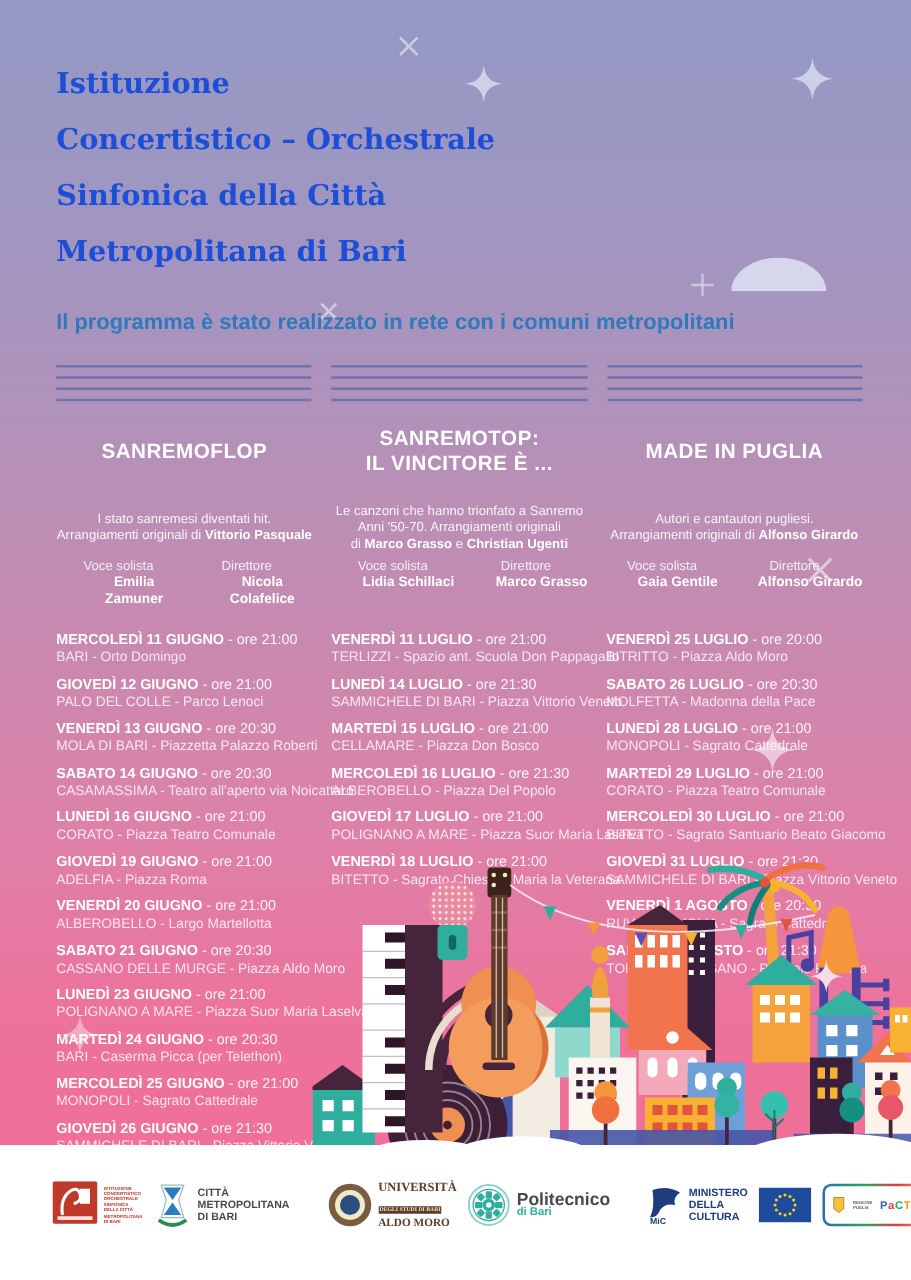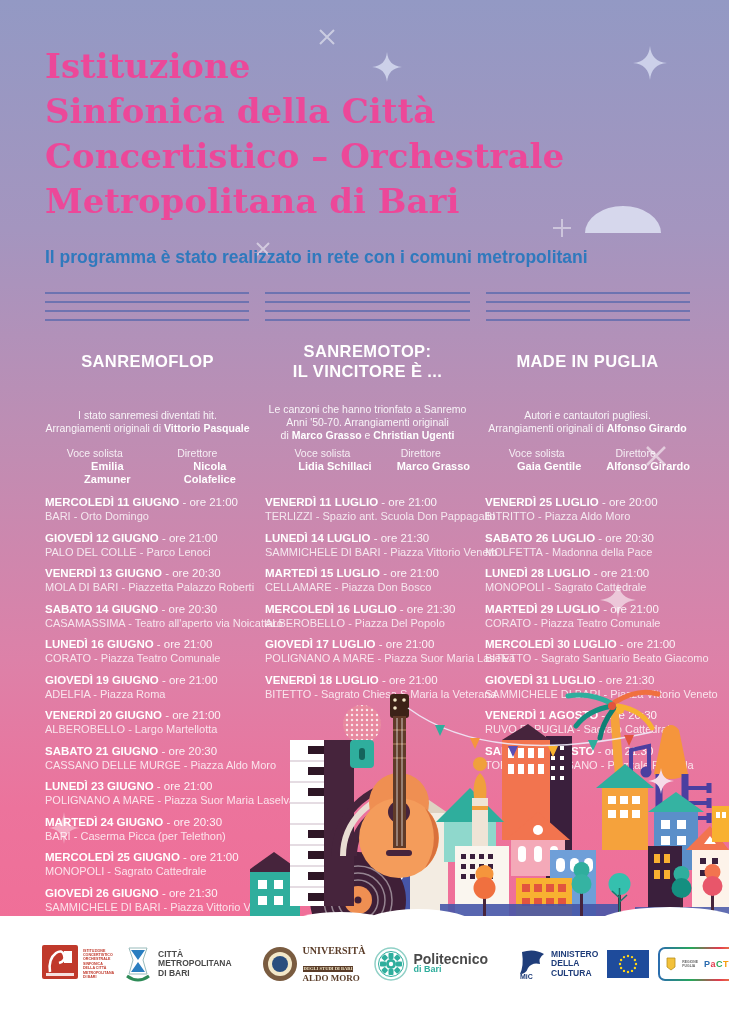--- a/index.html
+++ b/index.html
@@ -1,34 +1,34 @@
 <!DOCTYPE html>
 <html><head>
 <meta charset="utf-8">
 <style>
   html,body{margin:0;padding:0;background:#ddd;}
   .poster{position:relative;width:729px;height:1024px;overflow:hidden;margin:0 auto;
     font-family:"Liberation Sans",sans-serif;background:#fff;}
   .sky{position:absolute;left:0;top:0;width:729px;height:918px;
     background:linear-gradient(180deg,#9399c4 0%,#a495bf 25%,#bf8db3 48%,#dd81a8 72%,#ec739c 88%,#f06f98 100%);}
   
-  .title{position:absolute;left:45px;top:44px;color:#ec4899;font-family:"DejaVu Serif","Liberation Serif",serif;
-    font-weight:700;font-size:34px;line-height:45px;letter-spacing:0;}
+  .title{position:absolute;left:45px;top:44px;color:#1d4ed8;font-family:"DejaVu Serif","Liberation Serif",serif;
+    font-weight:700;font-size:23px;line-height:45px;letter-spacing:0;}
   .subtitle{position:absolute;left:45px;top:247px;color:#2f79bd;font-weight:700;font-size:17.5px;}
   
   .rules{position:absolute;left:45px;top:292px;width:645px;display:grid;grid-template-columns:1fr 1fr 1fr;column-gap:16px;}
   .rule-group i{display:block;height:2px;background:rgba(59,90,168,.55);margin-bottom:7px;}
   
   .columns{position:absolute;left:45px;top:324px;width:660px;display:grid;grid-template-columns:205px 205px 205px;column-gap:15px;align-items:start;}
   .prog-title{height:46px;display:flex;align-items:center;justify-content:center;text-align:center;
     color:#fff;font-weight:700;font-size:16.5px;line-height:20px;letter-spacing:.4px;white-space:pre-line;}
   .prog-desc{height:50px;display:flex;flex-direction:column;justify-content:center;text-align:center;
     color:rgba(255,255,255,.9);font-size:10.5px;line-height:13px;}
   .prog-desc b{color:#fff;}
-  .credits{height:32px;display:flex;justify-content:flex-end;text-align:center;margin-bottom:16px;}
+  .credits{height:32px;display:flex;justify-content:space-between;text-align:center;margin-bottom:26px;}
   .credit-label{color:rgba(255,255,255,.85);font-size:10.5px;line-height:13px;}
   .credit-name{color:#fff;font-weight:700;font-size:11px;line-height:13px;padding-left:25px;}
   .event{margin-bottom:7.5px;}
   .ev-line1{font-size:11.5px;line-height:14px;white-space:nowrap;}
   .ev-date{color:#fff;font-weight:700;}
   .ev-time{color:rgba(255,255,255,.9);}
   .ev-venue{font-size:11px;line-height:14px;color:rgba(255,255,255,.8);white-space:nowrap;}
   
   .deco{position:absolute;}
   
@@ -84,22 +84,22 @@
     </svg>
   <svg class="deco" style="left:600px;top:582px" width="36" height="36" viewBox="0 0 32 32">
       <path d="M16 0 C17 10 22 15 32 16 C22 17 17 22 16 32 C15 22 10 17 0 16 C10 15 15 10 16 0 Z" fill="rgba(255,255,255,.55)"></path>
     </svg>
   <svg class="deco" style="left:48px;top:812px" width="32" height="32" viewBox="0 0 32 32">
       <path d="M16 0 C17 10 22 15 32 16 C22 17 17 22 16 32 C15 22 10 17 0 16 C10 15 15 10 16 0 Z" fill="rgba(255,255,255,.4)"></path>
     </svg>
 
   <div class="title">
     <div>Istituzione</div>
+    <div>Concertistico – Orchestrale</div>
     <div>Sinfonica della Città</div>
-    <div>Concertistico – Orchestrale</div>
     <div>Metropolitana di Bari</div>
   </div>
   <div class="subtitle">Il programma è stato realizzato in rete con i comuni metropolitani</div>
 
   <div class="rules">
     <div class="rule-group">
         <i></i>
         <i></i>
         <i></i>
         <i></i>

